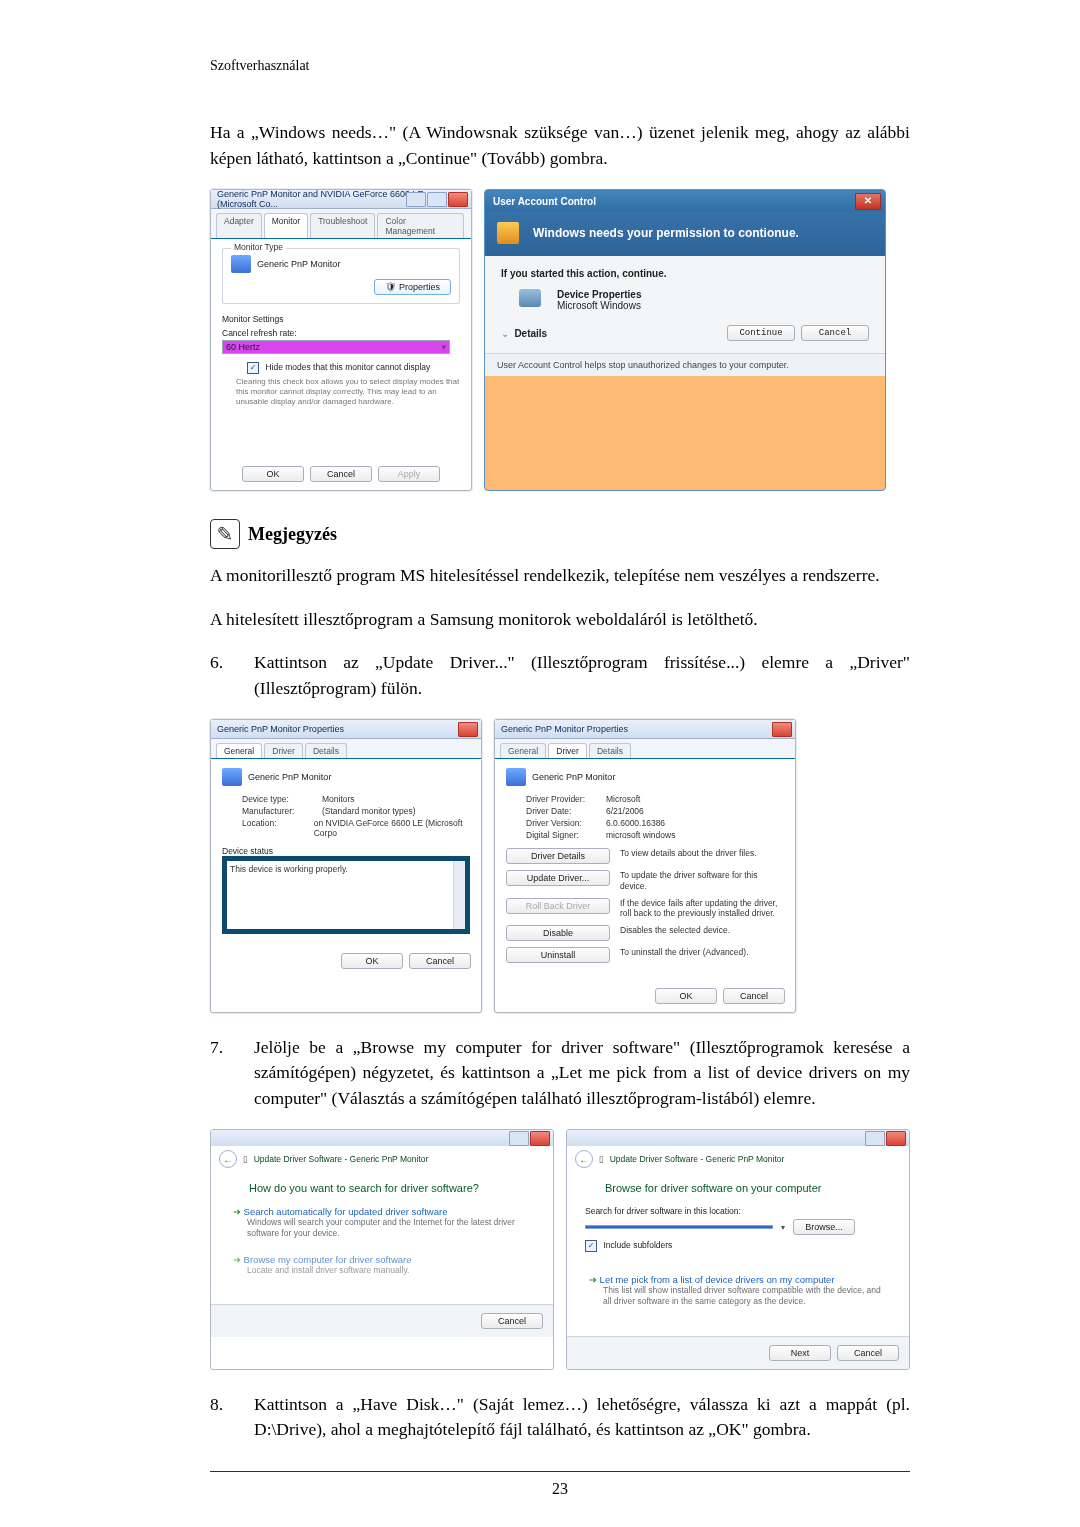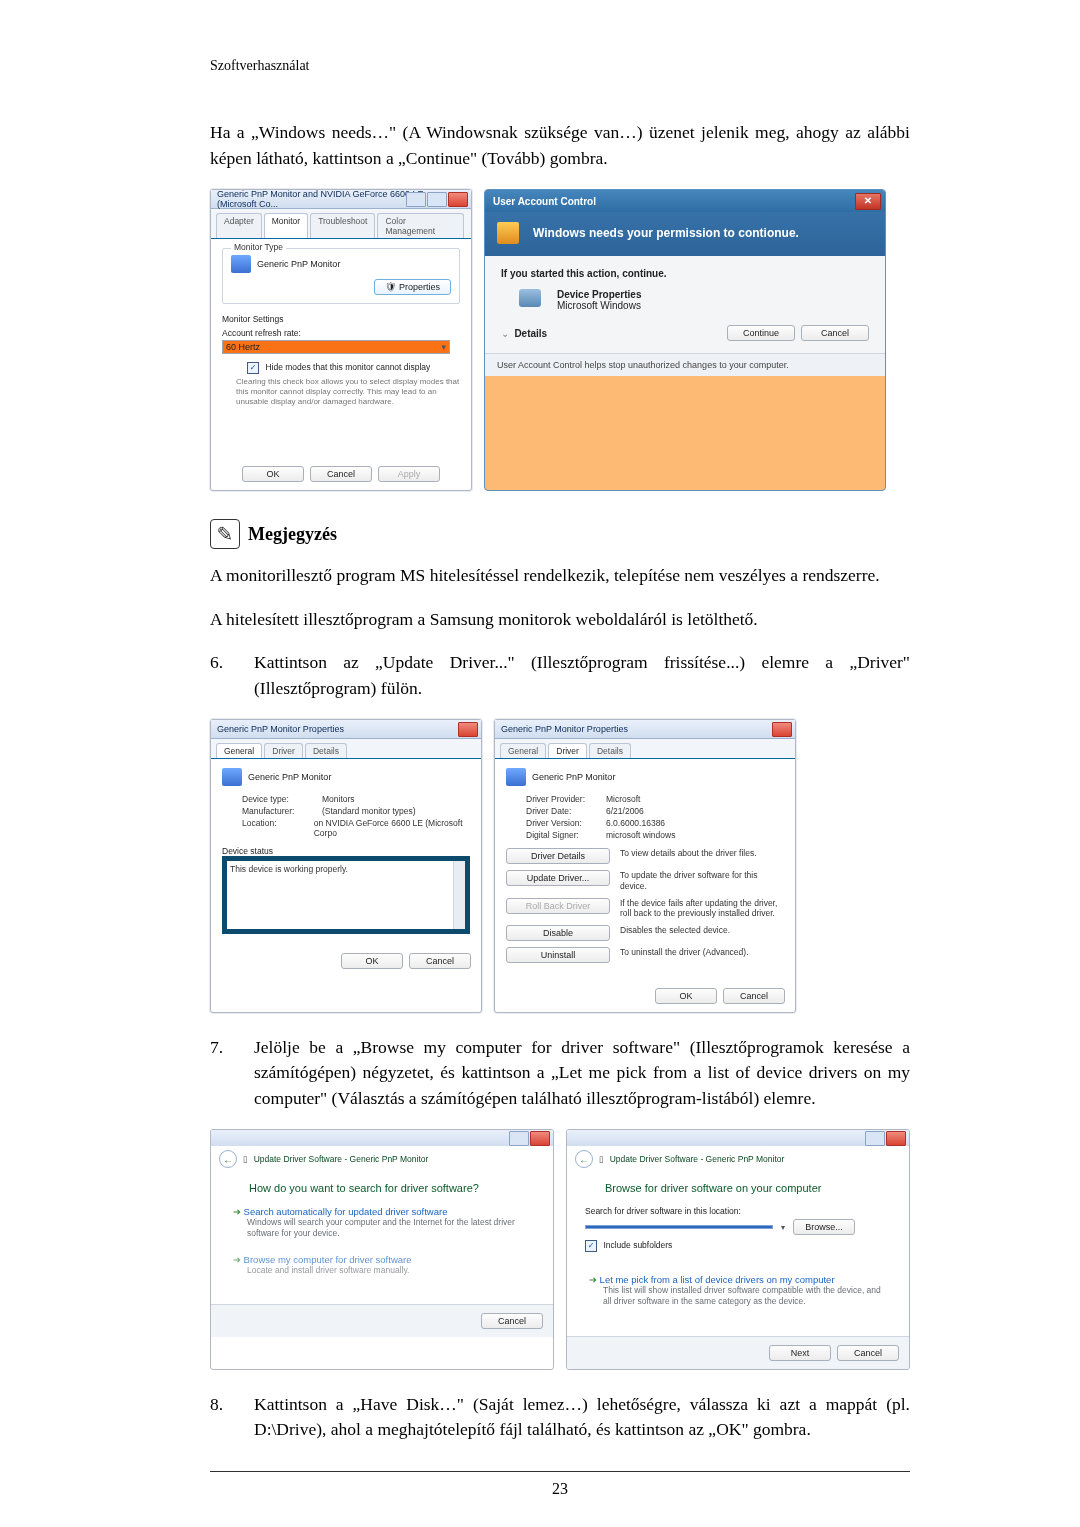--- a/index.html
+++ b/index.html
@@ -12,21 +12,21 @@
   .win .title .ctl{position:absolute;right:3px;top:2px;display:flex;gap:1px;}
   .ctl span{display:inline-block;width:18px;height:13px;background:#d9e5f4;border:1px solid #8aa3c6;border-radius:1px;}
   .ctl .close{background:linear-gradient(#f08b7e,#d94433);border-color:#b03028;}
   .tabs{display:flex;padding:4px 5px 0 5px;border-bottom:1px solid #0369a1;background:#f2f5f9;}
   .tab{background:#fff;border:1px solid #bcc6d4;border-bottom:none;border-radius:3px 3px 0 0;padding:2px 7px;margin-right:2px;font-size:8.5px;color:#2a2a2a;}
   .tab.inactive{background:#eef2f7;color:#555;}
   .win-body{background:#fff;padding:9px 11px 11px 11px;}
   .btn{display:inline-block;background:linear-gradient(#fdfdfd,#ececec);border:1px solid #a8b0bc;border-radius:3px;padding:2px 10px;font-size:9px;color:#222;text-align:center;min-width:46px;}
   .btn.small{min-width:40px;}
   .bfoot{display:flex;justify-content:flex-end;gap:6px;padding:8px 10px;}
-  .sel{border:1px solid #9aa6b8;background:#f97316;padding:1px 3px;width:170px;font-size:9px;position:relative;}
+  .sel{border:1px solid #9aa6b8;background:#d946ef;padding:1px 3px;width:170px;font-size:9px;position:relative;}
   .sel::after{content:"▾";position:absolute;right:3px;top:1px;color:#555;}
   .widget-group{border:1px solid #cfd6e0;border-radius:2px;padding:6px 8px 8px 8px;margin-bottom:8px;position:relative;}
   .legend{position:absolute;top:-7px;left:8px;background:#fff;padding:0 3px;font-size:8.5px;color:#333;}
   .icon-monitor{width:20px;height:18px;background:linear-gradient(#6ea9ff,#3b6fd2);border-radius:2px;display:inline-block;margin-right:6px;vertical-align:middle;}
   .icon-shield{width:22px;height:22px;display:inline-block;background:linear-gradient(#ffcc55,#e08b1e);border-radius:2px;margin-right:6px;vertical-align:middle;}
   .icon-cd{width:22px;height:18px;background:linear-gradient(#9abfe0,#5a87b4);border-radius:3px;display:inline-block;margin-right:6px;vertical-align:middle;}
   .note-row{display:flex;align-items:center;gap:8px;margin:28px 0 14px 0;}
   .note-icon{width:28px;height:28px;border:1.5px solid #333;border-radius:4px;display:flex;align-items:center;justify-content:center;font-size:20px;color:#333;}
   .note-label{font-weight:bold;font-size:18px;}
   .step-row{display:flex;gap:26px;font-size:17.5px;line-height:1.46;text-align:justify;margin:0 0 18px 0;}
@@ -94,21 +94,21 @@
           <div style="display:flex;align-items:center;margin-bottom:6px;">
             <span class="icon-monitor"></span>
             <span>Generic PnP Monitor</span>
           </div>
           <div style="text-align:right;">
             <span class="btn" style="border-color:#6fb0e0;background:linear-gradient(#fff,#e9f3ff);">🛡 <span>Properties</span></span>
           </div>
         </div>
         <div class="widget-group" style="border:none;padding:2px 0 0 0;">
           <div style="font-size:8.5px;margin-bottom:4px;">Monitor Settings</div>
-          <div style="font-size:8.5px;margin-bottom:2px;">Account refresh rate:</div>
+          <div style="font-size:8.5px;margin-bottom:2px;">Cancel refresh rate:</div>
           <div class="sel" style="width:220px;">60 Hertz</div>
           <div style="margin-top:8px;font-size:8.5px;padding-left:25px;">
             <span class="chk">✓</span>
             <span>Hide modes that this monitor cannot display</span>
           </div>
           <div style="font-size:8px;color:#777;margin:3px 0 0 14px;line-height:1.25;">Clearing this check box allows you to select display modes that this monitor cannot display correctly. This may lead to an unusable display and/or damaged hardware.</div>
         </div>
       </div>
       <div class="bfoot" style="justify-content:center;padding-top:40px;">
         <span class="btn small">OK</span>
@@ -133,21 +133,21 @@
           <div>
             <div style="font-weight:bold;">Device Properties</div>
             <div>Microsoft Windows</div>
           </div>
         </div>
         <div style="display:flex;align-items:center;justify-content:space-between;">
           <div style="display:flex;align-items:center;gap:5px;">
             <span style="color:#888;">⌄</span>
             <span style="font-weight:bold;">Details</span>
           </div>
-          <div style="display:flex;gap:6px;">
+          <div style="display:flex;gap:6px;font-family:Liberation Mono, monospace;">
             <span class="btn">Continue</span>
             <span class="btn">Cancel</span>
           </div>
         </div>
       </div>
       <div class="uac-foot">User Account Control helps stop unauthorized changes to your computer.</div>
     </div>
   </div>
 
   <div class="note-row">

